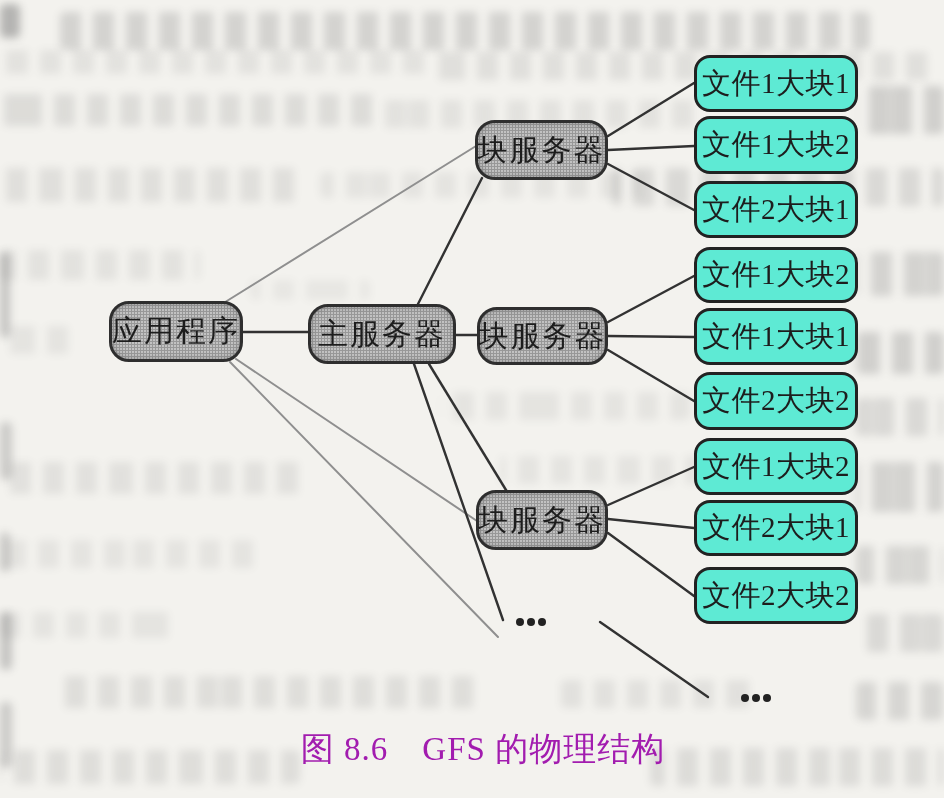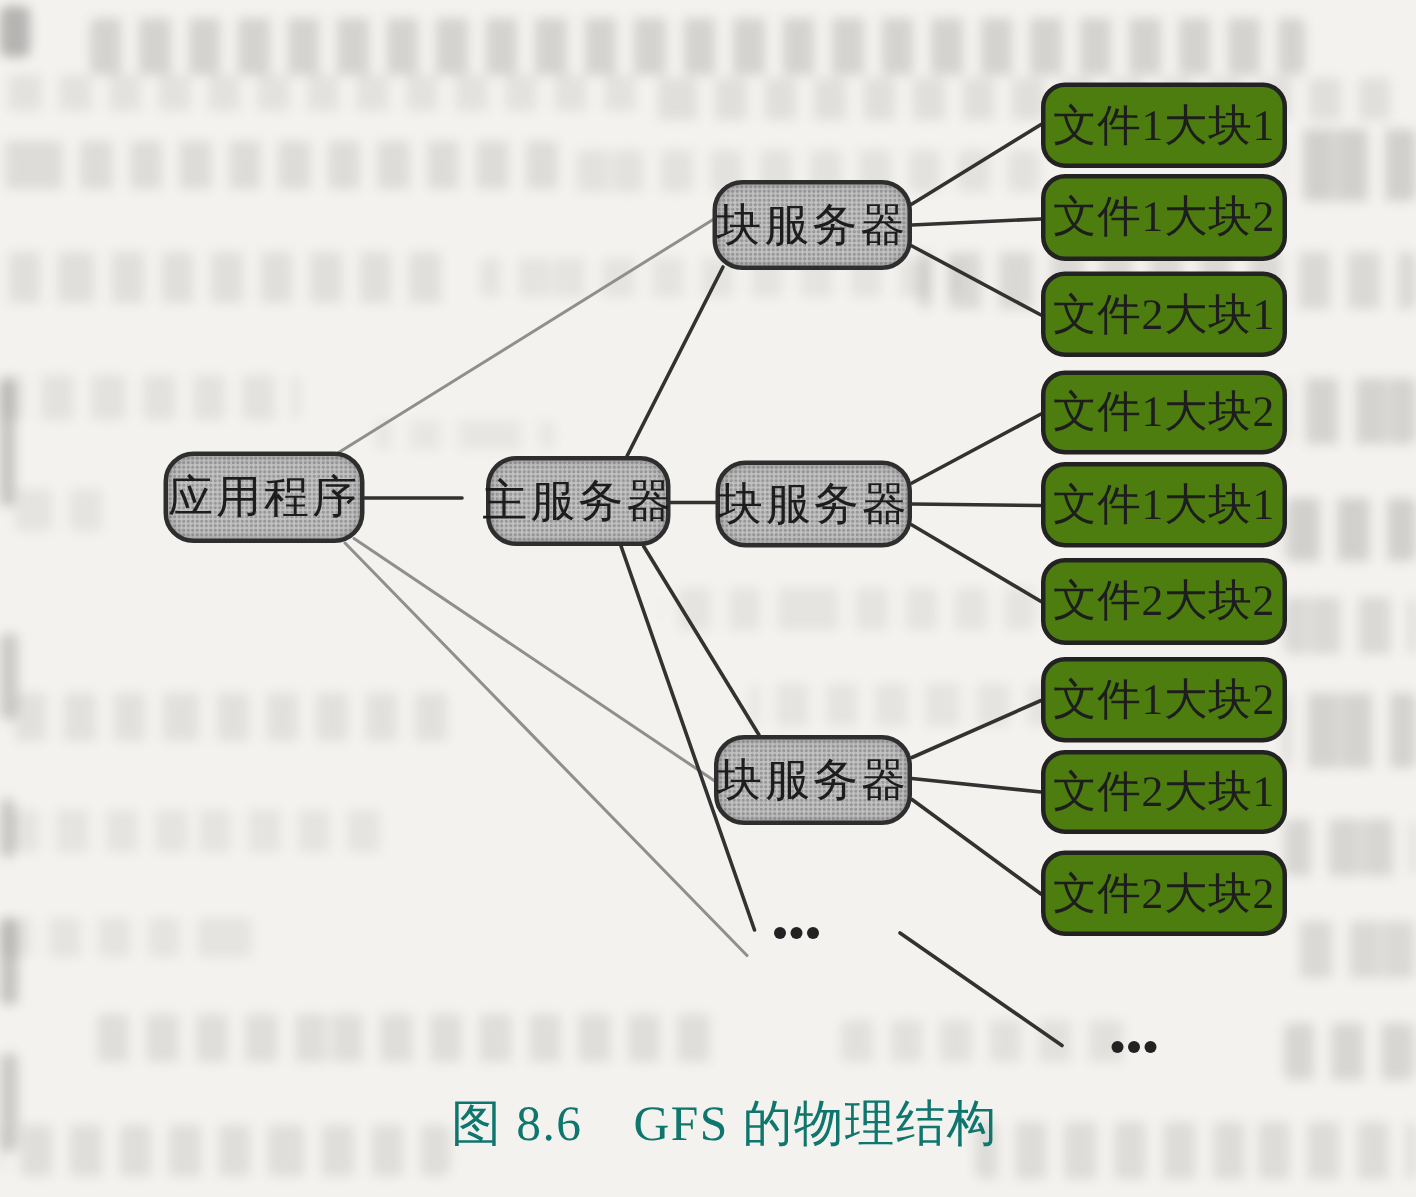--- a/index.html
+++ b/index.html
@@ -22,30 +22,30 @@
   }
   .server{
     background-color:#c2c2c2;
     background-image:radial-gradient(rgba(55,55,55,0.30) 1px, rgba(0,0,0,0) 1.3px);
     background-size:3px 3px;
     border:3px solid #2e2e2e;border-radius:20px;
     font-size:30px;letter-spacing:2px;
     box-shadow:inset 0 0 6px rgba(90,90,90,.45);
   }
   .file{
-    background:#4d7c0f;
+    background:#5eead4;
     border:3px solid #222;border-radius:16px;
     font-size:29px;letter-spacing:0.5px;
   }
   .dots{position:absolute;display:flex;gap:3px;align-items:center;}
   .dots i{display:block;width:8px;height:8px;border-radius:50%;background:#222;}
   .caption{
     position:absolute;left:0;top:727px;width:944px;
     padding-left:22px;box-sizing:border-box;
-    text-align:center;font-size:33px;color:#0f766e;letter-spacing:1px;
+    text-align:center;font-size:33px;color:#a21caf;letter-spacing:1px;
   }
 </style>
 </head>
 <body>
 
 <div class="page">
 
   <div class="bleed">
       <div class="smudge" style="left: 60px; top: 12px; width: 810px; height: 38px; opacity: 0.2; background-position: 0px 0px;"></div>
       <div class="smudge" style="left: 0px; top: 50px; width: 430px; height: 24px; opacity: 0.1; background-position: 7px 0px;"></div>
@@ -98,21 +98,21 @@
       <line x1="608" y1="322" x2="694" y2="276" stroke="#323232" stroke-width="2.4" stroke-linecap="round"></line>
       <line x1="608" y1="336" x2="694" y2="337" stroke="#323232" stroke-width="2.4" stroke-linecap="round"></line>
       <line x1="608" y1="350" x2="694" y2="401" stroke="#323232" stroke-width="2.4" stroke-linecap="round"></line>
       <line x1="608" y1="505" x2="694" y2="467" stroke="#323232" stroke-width="2.4" stroke-linecap="round"></line>
       <line x1="608" y1="519" x2="694" y2="528" stroke="#323232" stroke-width="2.4" stroke-linecap="round"></line>
       <line x1="608" y1="533" x2="694" y2="596" stroke="#323232" stroke-width="2.4" stroke-linecap="round"></line>
       <line x1="600" y1="622" x2="708" y2="697" stroke="#323232" stroke-width="2.4" stroke-linecap="round"></line>
     </svg>
 
   <div class="node server" style="left:109px;top:301px;width:134px;height:61px">应用程序</div>
-  <div class="node server" style="left:324px;top:304px;width:123px;height:60px">主服务器</div>
+  <div class="node server" style="left:308px;top:304px;width:148px;height:60px">主服务器</div>
   <div class="node server" style="left:475px;top:120px;width:133px;height:60px">块服务器</div>
   <div class="node server" style="left:477px;top:307px;width:131px;height:58px">块服务器</div>
   <div class="node server" style="left:476px;top:490px;width:132px;height:60px">块服务器</div>
 
   <div class="node file" style="left:694px;top:55px;width:164px;height:57px">文件1大块1</div>
   <div class="node file" style="left:694px;top:116px;width:164px;height:58px">文件1大块2</div>
   <div class="node file" style="left:694px;top:181px;width:164px;height:57px">文件2大块1</div>
 
   <div class="node file" style="left:694px;top:247px;width:164px;height:56px">文件1大块2</div>
   <div class="node file" style="left:694px;top:308px;width:164px;height:57px">文件1大块1</div>

